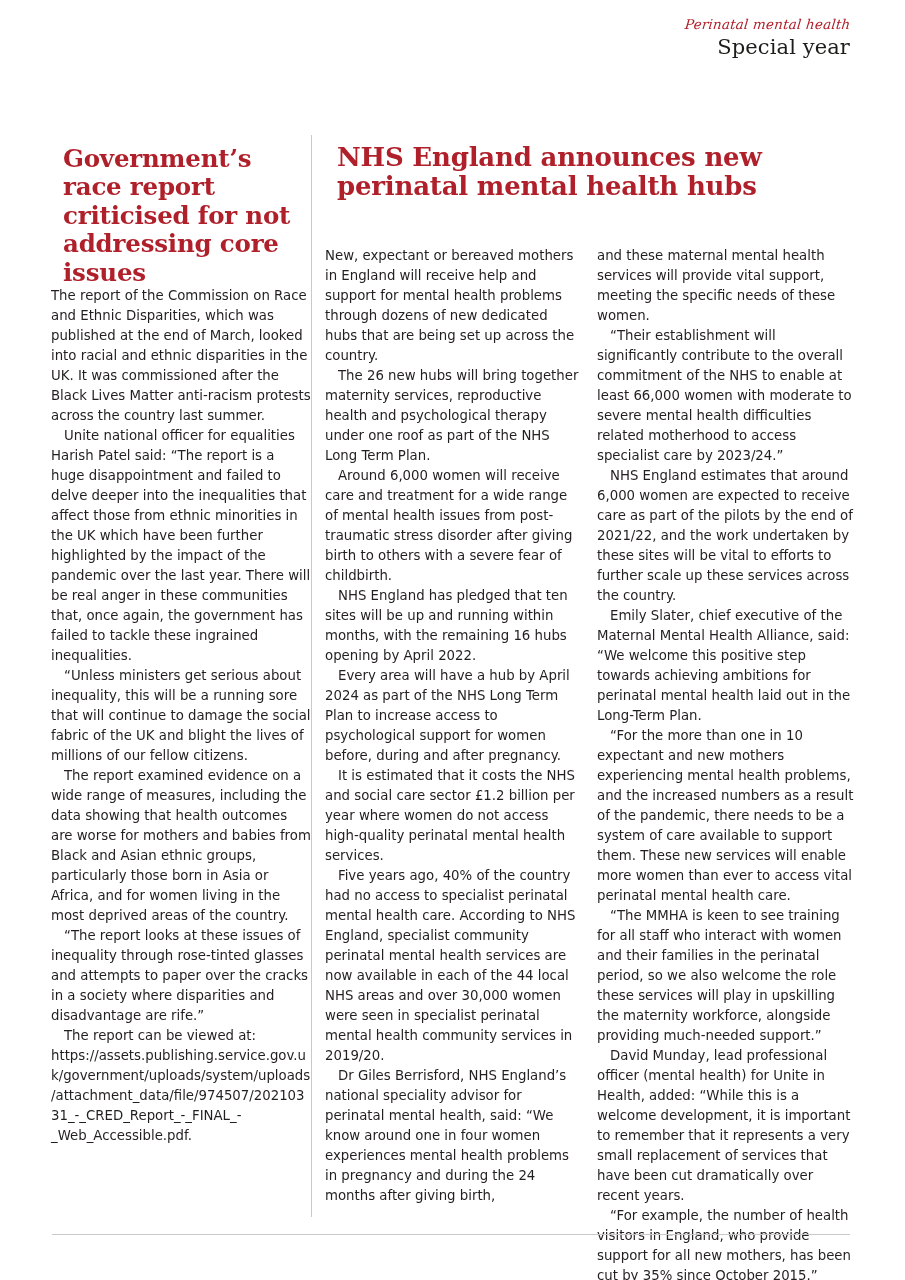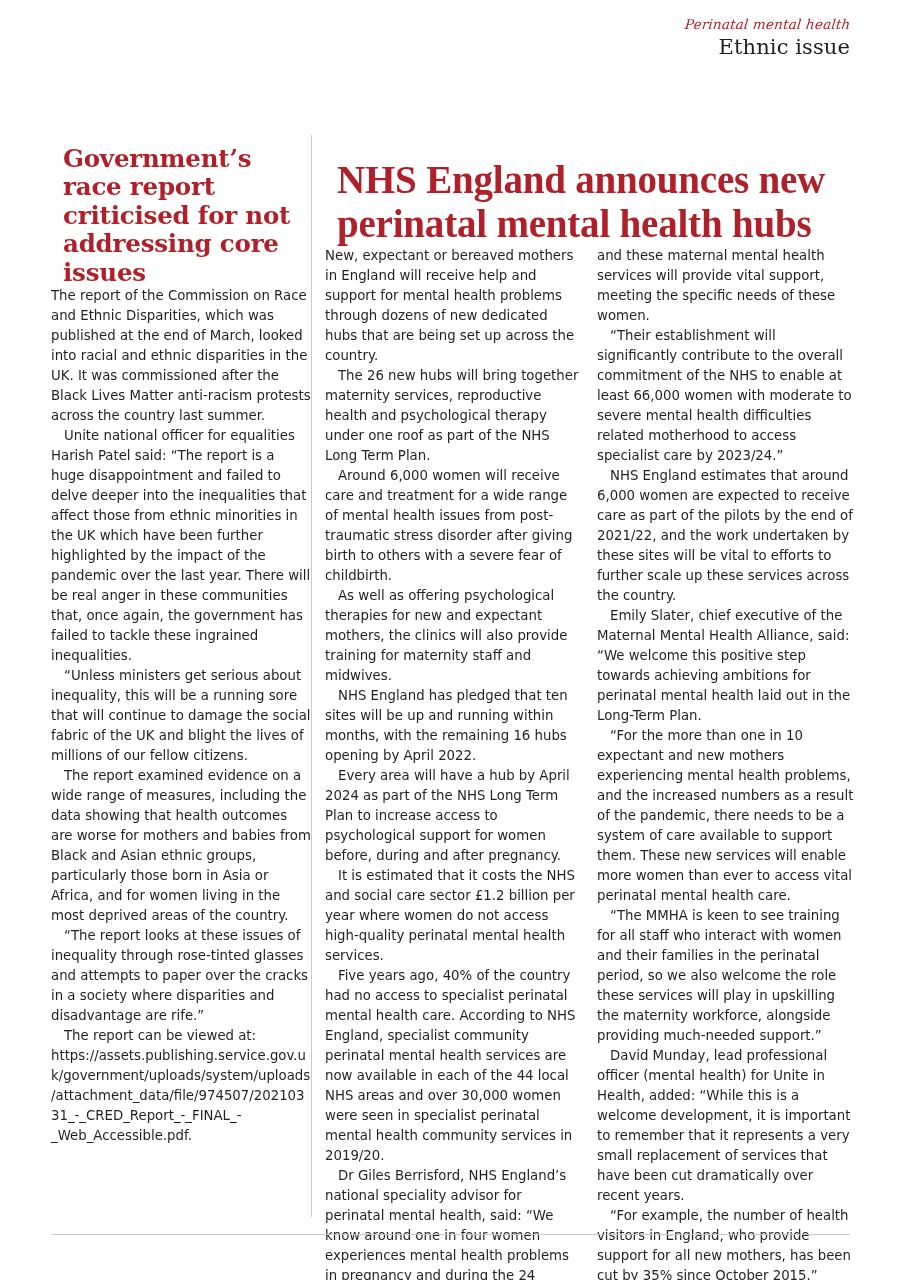--- a/index.html
+++ b/index.html
@@ -79,25 +79,24 @@
     position: absolute;
     left: 51px;
     top: 133px;
     width: 253px;
     font-size: 24.5px;
     line-height: 1.16;
   }
   .headline-main {
     position: absolute;
     left: 325px;
-    top: 146px;
+    top: 131px;
     width: 530px;
-    font-size: 39px;
+    font-size: 26px;
     line-height: 1.13;
-    font-family: Liberation Serif, serif;
   }
 
   
   .col {
     position: absolute;
     font-size: 13.3px;
     line-height: 1.505;
     color: #231f20;
     font-family: "DejaVu Sans", sans-serif;
     text-align: left;
@@ -159,21 +158,21 @@
     font-family: "DejaVu Sans", sans-serif;
   }
 </style>
 </head>
 <body>
 
 <div class="page">
 
   <div class="masthead">
     <span class="masthead-script">Perinatal mental health</span>
-    <span class="masthead-sub">Ethnic issue</span>
+    <span class="masthead-sub">Special year</span>
   </div>
 
   <div class="col-rule col-rule-1"></div>
 
   <h2 class="headline headline-left">Government’s race report criticised for not addressing core issues</h2>
 
   <div class="col col-left">
     <p>The report of the Commission on Race and Ethnic Disparities, which was published at the end of March, looked into racial and ethnic disparities in the UK. It was commissioned after the Black Lives Matter anti-racism protests across the country last summer.</p>
     <p>Unite national officer for equalities Harish Patel said: “The report is a huge disappointment and failed to delve deeper into the inequalities that affect those from ethnic minorities in the UK which have been further highlighted by the impact of the pandemic over the last year. There will be real anger in these communities that, once again, the government has failed to tackle these ingrained inequalities.</p>
     <p>“Unless ministers get serious about inequality, this will be a running sore that will continue to damage the social fabric of the UK and blight the lives of millions of our fellow citizens.</p>
@@ -181,21 +180,20 @@
     <p>“The report looks at these issues of inequality through rose-tinted glasses and attempts to paper over the cracks in a society where disparities and disadvantage are rife.”</p>
     <p class="url-para">The report can be viewed at: https://assets.publishing.service.gov.uk/government/uploads/system/uploads/attachment_data/file/974507/20210331_-_CRED_Report_-_FINAL_-_Web_Accessible.pdf.</p>
   </div>
 
   <h1 class="headline headline-main">NHS England announces new perinatal mental health hubs</h1>
 
   <div class="col col-mid">
     <p>New, expectant or bereaved mothers in England will receive help and support for mental health problems through dozens of new dedicated hubs that are being set up across the country.</p>
     <p>The 26 new hubs will bring together maternity services, reproductive health and psychological therapy under one roof as part of the NHS Long Term Plan.</p>
     <p>Around 6,000 women will receive care and treatment for a wide range of mental health issues from post-traumatic stress disorder after giving birth to others with a severe fear of childbirth.</p>
-    <p>As well as offering psychological therapies for new and expectant mothers, the clinics will also provide training for maternity staff and midwives.</p>
     <p>NHS England has pledged that ten sites will be up and running within months, with the remaining 16 hubs opening by April 2022.</p>
     <p>Every area will have a hub by April 2024 as part of the NHS Long Term Plan to increase access to psychological support for women before, during and after pregnancy.</p>
     <p>It is estimated that it costs the NHS and social care sector £1.2 billion per year where women do not access high-quality perinatal mental health services.</p>
     <p>Five years ago, 40% of the country had no access to specialist perinatal mental health care. According to NHS England, specialist community perinatal mental health services are now available in each of the 44 local NHS areas and over 30,000 women were seen in specialist perinatal mental health community services in 2019/20.</p>
     <p>Dr Giles Berrisford, NHS England’s national speciality advisor for perinatal mental health, said: “We know around one in four women experiences mental health problems in pregnancy and during the 24 months after giving birth,</p>
   </div>
 
   <div class="col col-right">
     <p>and these maternal mental health services will provide vital support, meeting the specific needs of these women.</p>
     <p>“Their establishment will significantly contribute to the overall commitment of the NHS to enable at least 66,000 women with moderate to severe mental health difficulties related motherhood to access specialist care by 2023/24.”</p>

